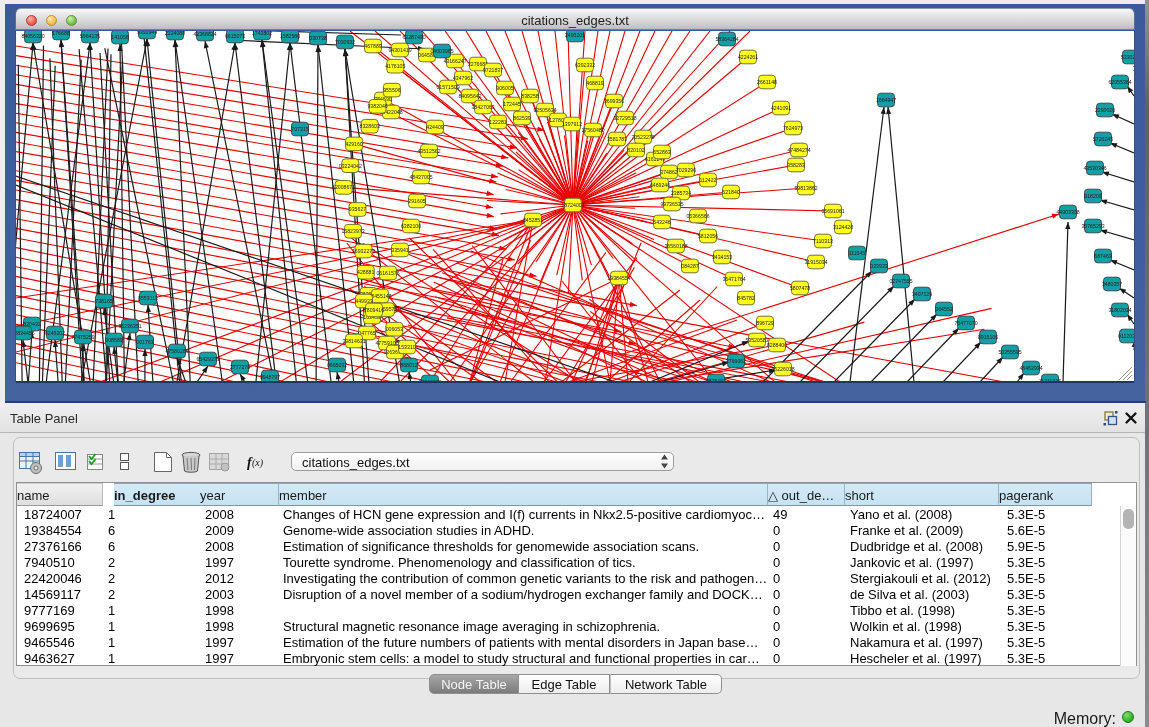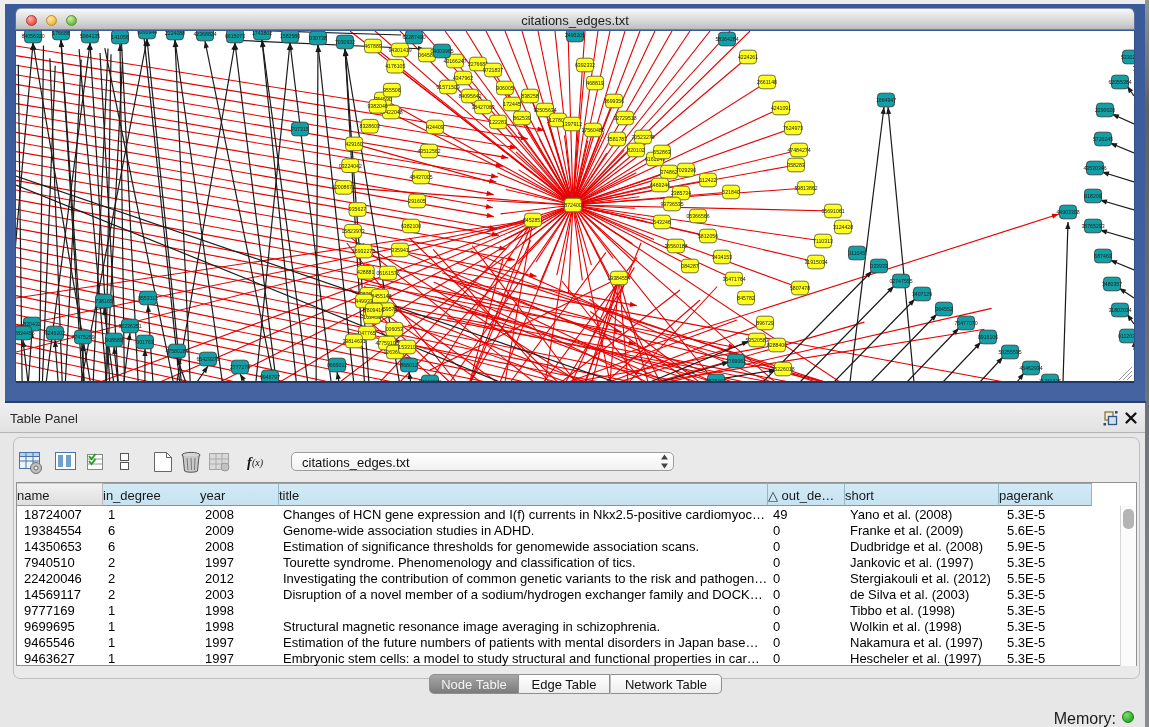--- a/index.html
+++ b/index.html
@@ -861,23 +861,23 @@
 <div class="abs" id="dropdown">
     <span>citations_edges.txt</span>
   </div>
 <svg style="left:660px;top:454px" width="9" height="15" viewBox="0 0 9 15">
 <path d="M4.5 0.5 l3.5 5 h-7 z" fill="#444"></path>
     <path d="M4.5 14.5 l3.5-5 h-7 z" fill="#444"></path>
 </svg>
 
 <div class="abs" id="table"></div>
 <div class="hcell" style="left:17px;width:86px;background:linear-gradient(180deg,#f2f2f2,#dedede);border-right:1px solid #b9b9b9;border-top-color:#cfcfcf;border-bottom-color:#9a9a9a;">name</div>
-<div class="hcell" style="left:103px;width:104px;">in_degree</div>
+<div class="hcell" style="left:114px;width:104px;font-weight:bold;">in_degree</div>
 <div class="hcell" style="left:200px;width:79px;">year</div>
-<div class="hcell" style="left:279px;width:489px;">title</div>
+<div class="hcell" style="left:279px;width:489px;">member</div>
 <div class="hcell" style="left:768px;width:77px;">△ out_de…</div>
 <div class="hcell" style="left:845px;width:154px;">short</div>
 <div class="hcell" style="left:999px;width:93px;">pagerank</div>
 <div class="row" style="top:506px">
 <span style="left:24px">18724007</span>
     <span style="left:108px">1</span>
     <span style="left:205px">2008</span>
     <span style="left:283px">Changes of HCN gene expression and I(f) currents in Nkx2.5-positive cardiomyoc…</span>
     <span style="left:773px">49</span>
     <span style="left:850px">Yano et al. (2008)</span>
@@ -886,21 +886,21 @@
 <div class="row" style="top:522px">
 <span style="left:24px">19384554</span>
     <span style="left:108px">6</span>
     <span style="left:205px">2009</span>
     <span style="left:283px">Genome-wide association studies in ADHD.</span>
     <span style="left:773px">0</span>
     <span style="left:850px">Franke et al. (2009)</span>
     <span style="left:1007px">5.6E-5</span>
   </div>
 <div class="row" style="top:538px">
-<span style="left:24px">14350653</span>
+<span style="left:24px">27376166</span>
     <span style="left:108px">6</span>
     <span style="left:205px">2008</span>
     <span style="left:283px">Estimation of significance thresholds for genomewide association scans.</span>
     <span style="left:773px">0</span>
     <span style="left:850px">Dudbridge et al. (2008)</span>
     <span style="left:1007px">5.9E-5</span>
   </div>
 <div class="row" style="top:554px">
 <span style="left:24px">7940510</span>
     <span style="left:108px">2</span>

